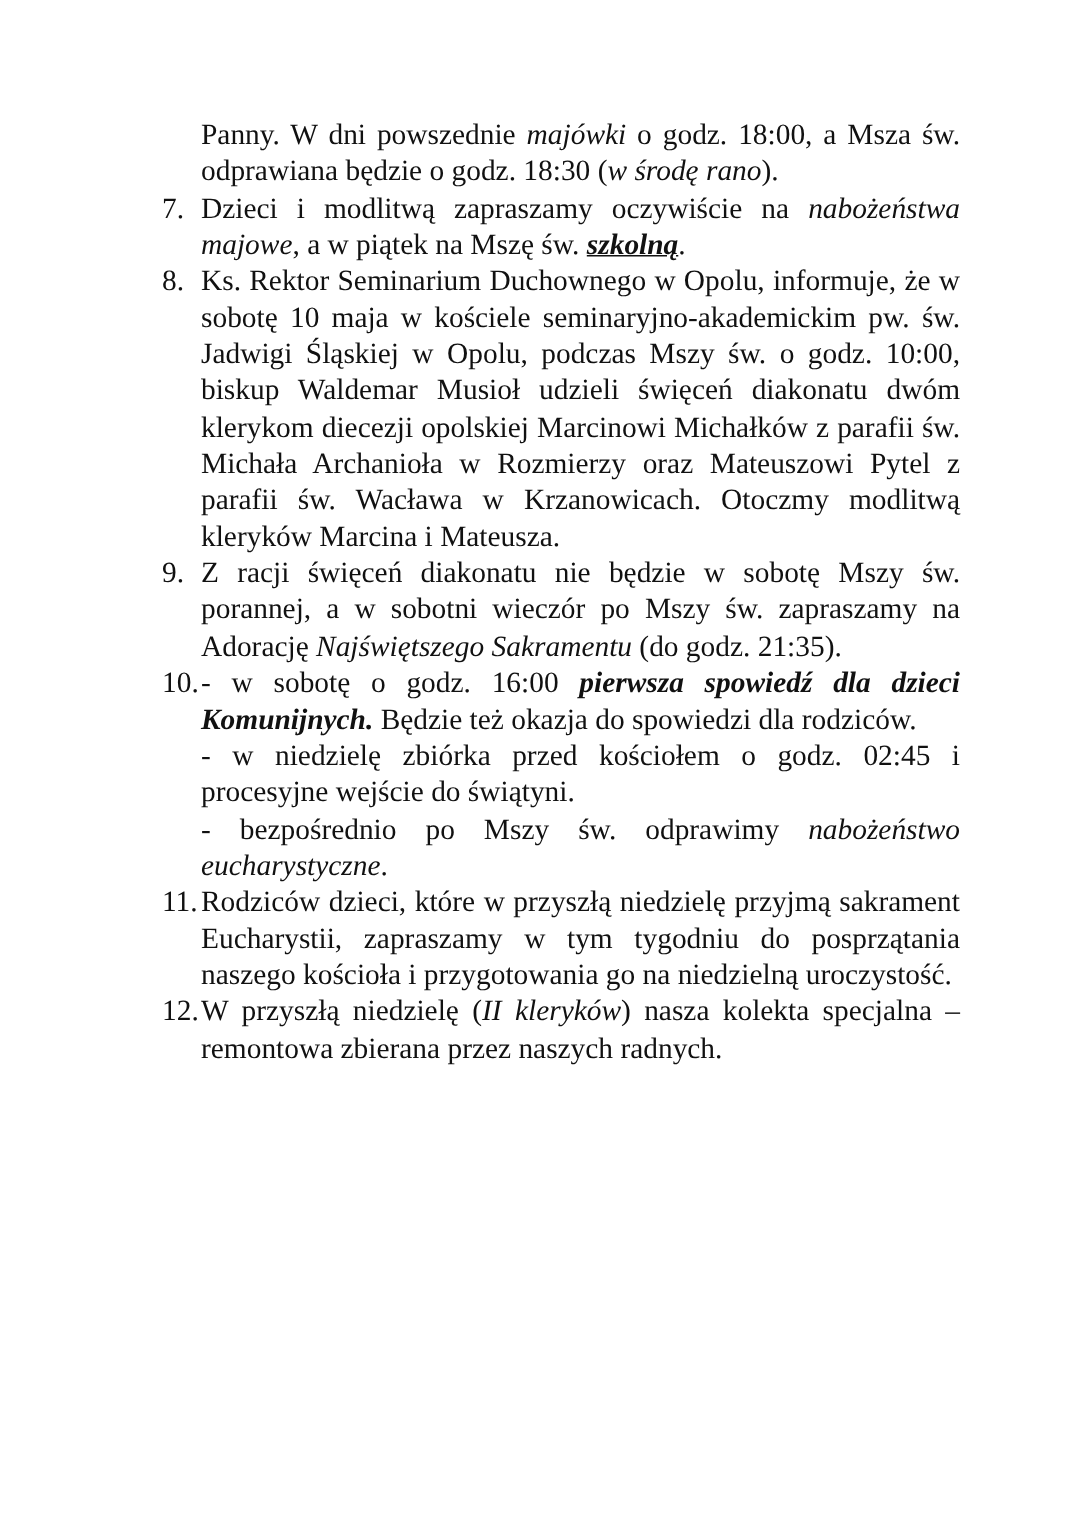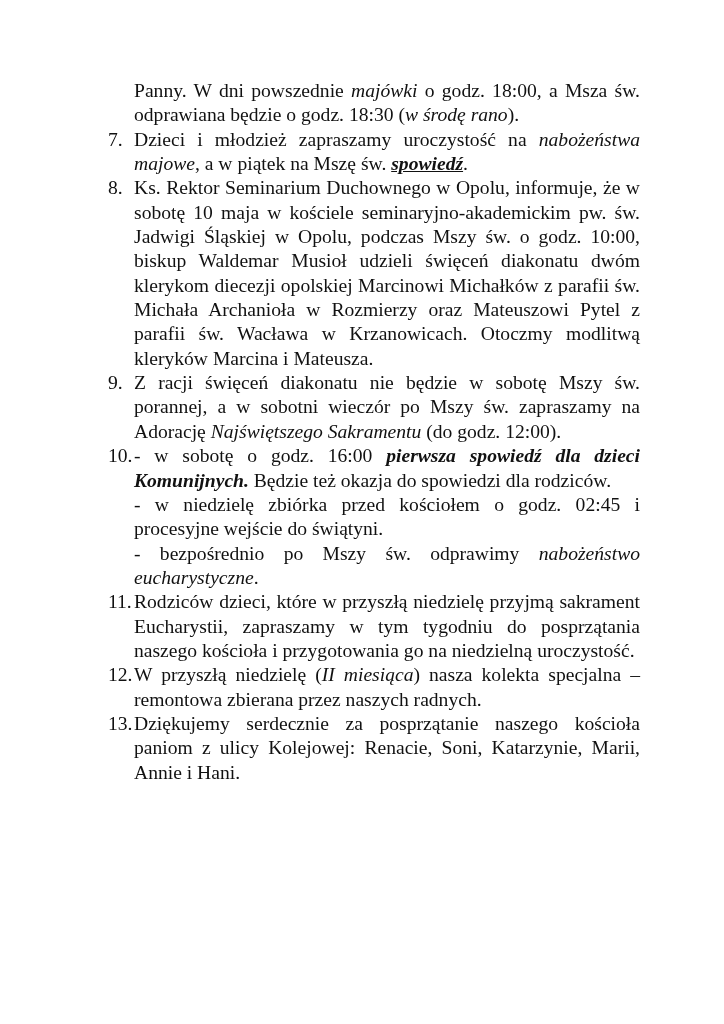--- a/index.html
+++ b/index.html
@@ -24,48 +24,44 @@
 </style>
 </head>
 <body>
 
 <div class="page">
   <div class="content">
     <p class="cont"><span>Panny. W dni powszednie </span><span class="it">majówki</span><span> o godz. 18:00, a Msza św. odprawiana będzie o godz. 18:30 (</span><span class="it">w środę rano</span><span>).</span></p>
 
     <div class="item">
       <span class="num">7.</span>
-      <p><span>Dzieci i młodzież zapraszamy uroczystość na </span><span class="it">nabożeństwa majowe</span><span>, a w piątek na Mszę św. </span><span class="bu">spowiedź</span><span>.</span></p>
+      <p><span>Dzieci i modlitwą zapraszamy oczywiście na </span><span class="it">nabożeństwa majowe</span><span>, a w piątek na Mszę św. </span><span class="bu">szkolną</span><span>.</span></p>
     </div>
 
     <div class="item">
       <span class="num">8.</span>
       <p><span>Ks. Rektor Seminarium Duchownego w Opolu, informuje, że w sobotę 10 maja w kościele seminaryjno-akademickim pw. św. Jadwigi Śląskiej w Opolu, podczas Mszy św. o godz. 10:00, biskup Waldemar Musioł udzieli święceń diakonatu dwóm klerykom diecezji opolskiej Marcinowi Michałków z parafii św. Michała Archanioła w Rozmierzy oraz Mateuszowi Pytel z parafii św. Wacława w Krzanowicach. Otoczmy modlitwą kleryków Marcina i Mateusza.</span></p>
     </div>
 
     <div class="item">
       <span class="num">9.</span>
-      <p><span>Z racji święceń diakonatu nie będzie w sobotę Mszy św. porannej, a w sobotni wieczór po Mszy św. zapraszamy na Adorację </span><span class="it">Najświętszego Sakramentu</span><span> (do godz. 12:00).</span></p>
+      <p><span>Z racji święceń diakonatu nie będzie w sobotę Mszy św. porannej, a w sobotni wieczór po Mszy św. zapraszamy na Adorację </span><span class="it">Najświętszego Sakramentu</span><span> (do godz. 21:35).</span></p>
     </div>
 
     <div class="item">
       <span class="num">10.</span>
       <p class="sub"><span>- w sobotę o godz. 16:00 </span><span class="bi">pierwsza spowiedź dla dzieci Komunijnych.</span><span> Będzie też okazja do spowiedzi dla rodziców.</span></p>
       <p class="sub"><span>- w niedzielę zbiórka przed kościołem o godz. 02:45 i procesyjne wejście do świątyni.</span></p>
       <p class="sub"><span>- bezpośrednio po Mszy św. odprawimy </span><span class="it">nabożeństwo eucharystyczne</span><span>.</span></p>
     </div>
 
     <div class="item">
       <span class="num">11.</span>
       <p><span>Rodziców dzieci, które w przyszłą niedzielę przyjmą sakrament Eucharystii, zapraszamy w tym tygodniu do posprzątania naszego kościoła i przygotowania go na niedzielną uroczystość.</span></p>
     </div>
 
     <div class="item">
       <span class="num">12.</span>
-      <p><span>W przyszłą niedzielę (</span><span class="it">II miesiąca</span><span>) nasza kolekta specjalna – remontowa zbierana przez naszych radnych.</span></p>
+      <p><span>W przyszłą niedzielę (</span><span class="it">II kleryków</span><span>) nasza kolekta specjalna – remontowa zbierana przez naszych radnych.</span></p>
     </div>
 
-    <div class="item">
-      <span class="num">13.</span>
-      <p><span>Dziękujemy serdecznie za posprzątanie naszego kościoła paniom z ulicy Kolejowej: Renacie, Soni, Katarzynie, Marii, Annie i Hani.</span></p>
-    </div>
   </div>
 </div>
 
 </body></html>

